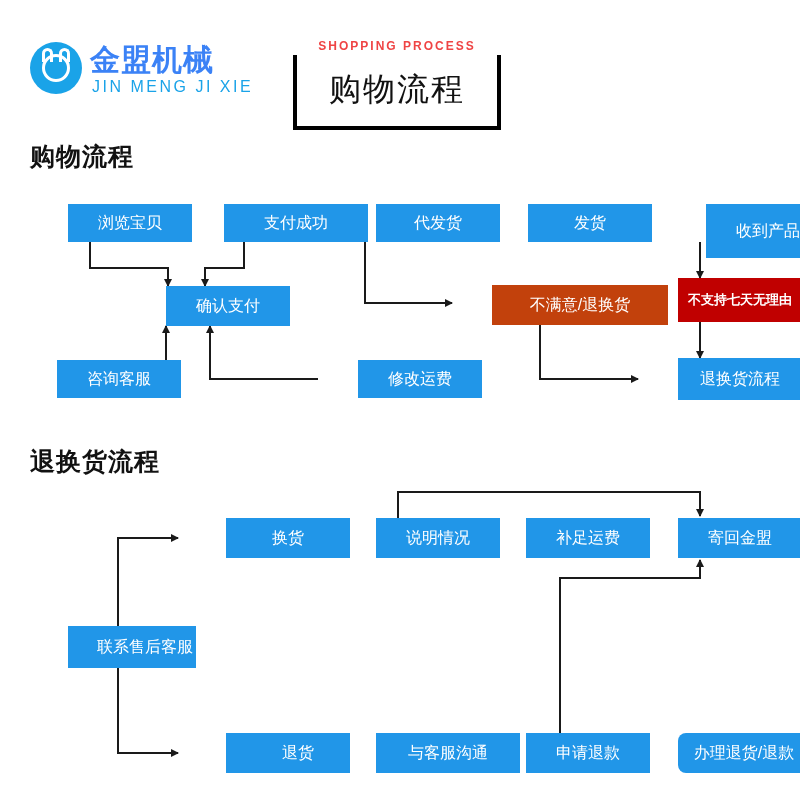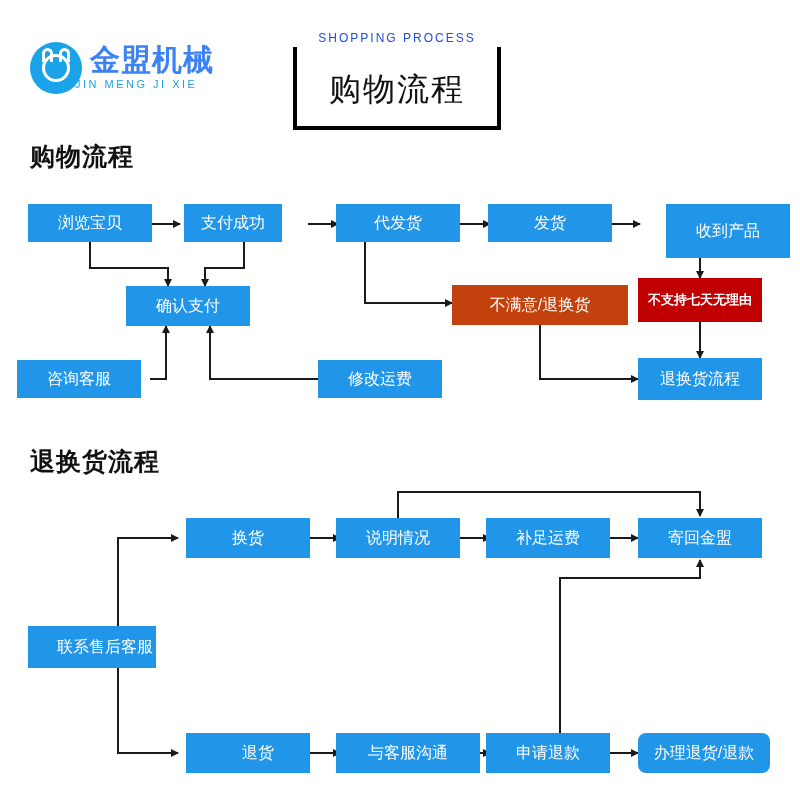--- a/index.html
+++ b/index.html
@@ -67,49 +67,50 @@
     left: 60px;
     top: 0px;
     font-size: 30px;
     font-weight: bold;
     color: #3b82f6;
     letter-spacing: 1px;
     white-space: nowrap;
   }
   .logo-en {
     position: absolute;
-    left: 45px;
+    left: 62px;
     top: 38px;
-    font-size: 11px;
+    font-size: 16px;
     color: #1aa3e8;
     letter-spacing: 2.5px;
     white-space: nowrap;
   }
   
   .title-box {
     position: absolute;
     left: 293px;
     top: 40px;
     width: 208px;
     height: 90px;
     border: 4px solid #000000;
     box-sizing: border-box;
   }
   .title-en {
     position: absolute;
     left: 293px;
-    top: 28px;
+    top: 36px;
     width: 208px;
     text-align: center;
     font-size: 12px;
     letter-spacing: 2px;
-    color: #1d4ed8;
+    color: #ef4444;
     background: #ffffff;
     padding: 3px 0 2px 0;
     box-sizing: border-box;
+    font-weight: bold;
   }
   .title-en span { background: #ffffff; padding: 0 6px; }
   .title-cn {
     position: absolute;
     left: 293px;
     top: 68px;
     width: 208px;
     text-align: center;
     font-size: 32px;
     color: #111111;
@@ -129,20 +130,21 @@
     position: absolute;
     box-sizing: border-box;
     display: flex;
     align-items: center;
     justify-content: center;
     color: #ffffff;
     font-size: 16px;
     text-align: center;
     line-height: 1.1;
     white-space: nowrap;
+    margin-left: 40px;
   }
   .node.blue { background: #2196e8; }
   .node.green { background: #c2410c; }
   .node.red { background: #c00000; }
   .node.small { font-size: 13px; font-weight: bold; }
   
   svg.connectors {
     position: absolute;
     left: 0; top: 0;
     width: 800px;
@@ -223,21 +225,21 @@
 
       <path d="M460,753 L490,753"></path>
 
       <path d="M610,753 L638,753"></path>
 
       <path d="M560,733 L560,578 L700,578 L700,560"></path>
     </g>
   </svg>
 
   <div class="node blue" style="left:28px;  top:204px; width:124px; height:38px;">浏览宝贝</div>
-  <div class="node blue" style="left:184px; top:204px; width:98px; height:38px;">支付成功</div>
+  <div class="node blue" style="left:184px; top:204px; width:144px; height:38px;">支付成功</div>
   <div class="node blue" style="left:336px; top:204px; width:124px; height:38px;">代发货</div>
   <div class="node blue" style="left:488px; top:204px; width:124px; height:38px;">发货</div>
   <div class="node blue" style="left:666px; top:204px; width:124px; height:54px;">收到产品</div>
 
   <div class="node blue" style="left:126px; top:286px; width:124px; height:40px;">确认支付</div>
   <div class="node green" style="left:452px; top:285px; width:176px; height:40px;">不满意/退换货</div>
   <div class="node red small" style="left:638px; top:278px; width:124px; height:44px;">不支持七天无理由</div>
 
   <div class="node blue" style="left:17px;  top:360px; width:124px; height:38px;">咨询客服</div>
   <div class="node blue" style="left:318px; top:360px; width:124px; height:38px;">修改运费</div>

